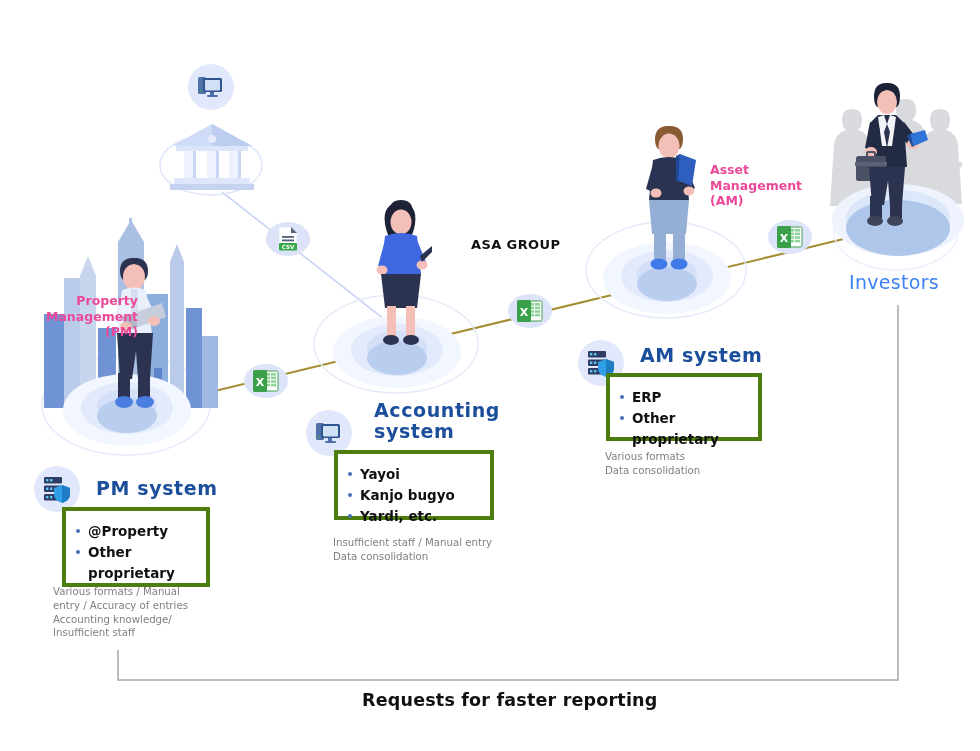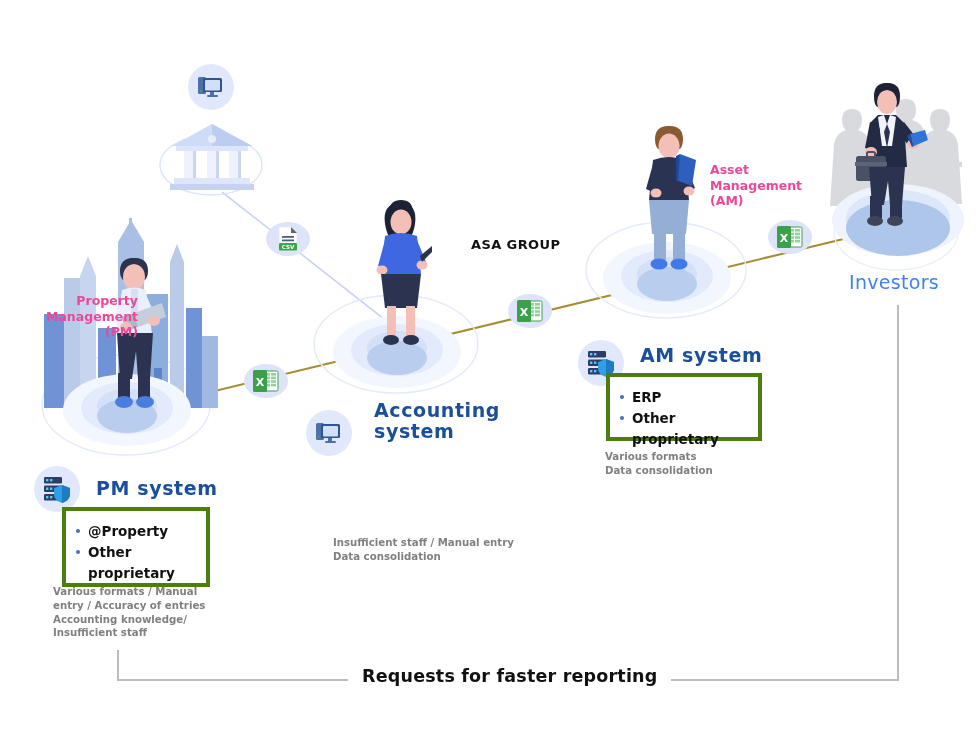--- a/index.html
+++ b/index.html
@@ -42,21 +42,21 @@
     letter-spacing: 0.4px;
   }
   .investors-label {
     font-weight: normal;
     font-size: 19px;
     color: #3b82f6;
     letter-spacing: 0.3px;
   }
   .note {
     font-size: 10.2px;
-    font-weight: bold;
+    font-weight: normal;
     color: #808080;
     line-height: 1.35;
     white-space: pre-line;
   }
   .sys-box {
     border: 4px solid #4d7c0f;
     background: #ffffff;
     box-sizing: border-box;
   }
   .sys-list {
@@ -300,20 +300,27 @@
         <rect x="6" y="3" width="19" height="14" rx="1.5" fill="#2e5590"></rect>
         <rect x="8" y="5" width="15" height="10.5" rx="1" fill="#cfe0f7"></rect>
         <rect x="13" y="17" width="4" height="3" fill="#4f6fa8"></rect>
         <rect x="10" y="20" width="11" height="2" rx="1" fill="#4f6fa8"></rect>
         <circle cx="3.6" cy="16" r="1" fill="#3fae5a"></circle>
       </svg>
     </div>
   </div>
   <div class="abs sys-title" style="left:374px; top:400px;">Accounting
 system</div>
+  <div class="abs sys-box" style="left:334px; top:450px; width:160px; height:70px;">
+    <ul class="sys-list">
+      <li>Yayoi</li>
+      <li>Kanjo bugyo</li>
+      <li>Yardi, etc.</li>
+    </ul>
+  </div>
   <div class="abs note" style="left:333px; top:536px; width:200px;">Insufficient staff / Manual entry
 Data consolidation</div>
 
   <div class="abs" style="left:602px; top:226px;">
     <svg width="130" height="92" viewBox="0 0 130 92">
       <ellipse cx="65" cy="52" rx="64" ry="36" fill="#f2f6fe"></ellipse>
       <ellipse cx="65" cy="50" rx="46" ry="26" fill="#e2eafb"></ellipse>
       <ellipse cx="65" cy="48" rx="30" ry="17" fill="#d4e0f8"></ellipse>
       <ellipse cx="65" cy="58" rx="30" ry="17" fill="#b9cdee"></ellipse>
     </svg>
@@ -424,17 +431,17 @@
       <rect x="41" y="84" width="8" height="6" rx="1.5" fill="none" stroke="#4a5164" stroke-width="2"></rect>
       <path d="M43 99 l36 0 l-3 38 l-12 0 l-2-24 l-4 24 l-12 0 Z" fill="#2c3350"></path>
       <rect x="44" y="128" width="12" height="22" fill="#2c3350"></rect>
       <rect x="64" y="128" width="12" height="22" fill="#2c3350"></rect>
       <ellipse cx="49" cy="153" rx="8" ry="5" fill="#3e4558"></ellipse>
       <ellipse cx="69" cy="153" rx="8" ry="5" fill="#3e4558"></ellipse>
     </svg>
   </div>
   <div class="abs investors-label" style="left:849px; top:271px;">Investors</div>
 
-  <div class="abs" style="left:348px; top:666px;">
+  <div class="abs" style="left:348px; top:690px;">
     <span class="bottom-caption">Requests for faster reporting</span>
   </div>
 
 </div>
 
 </body></html>

